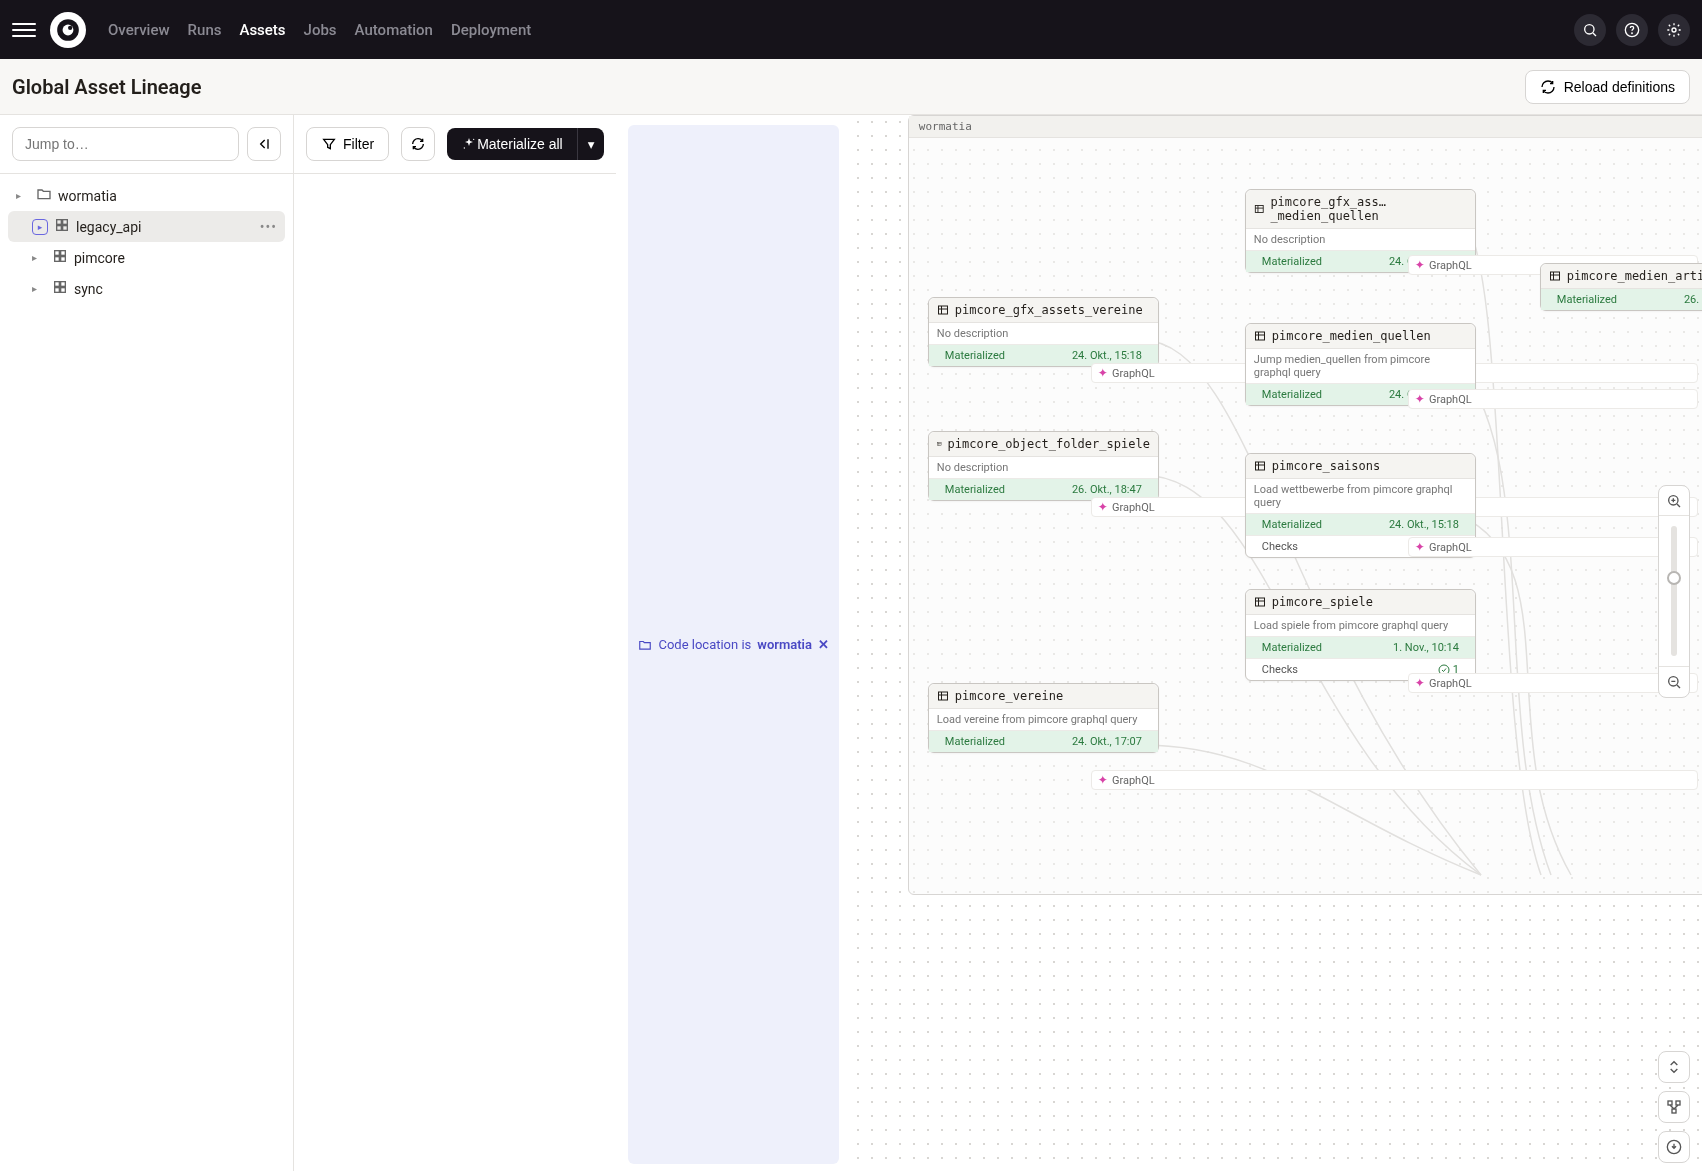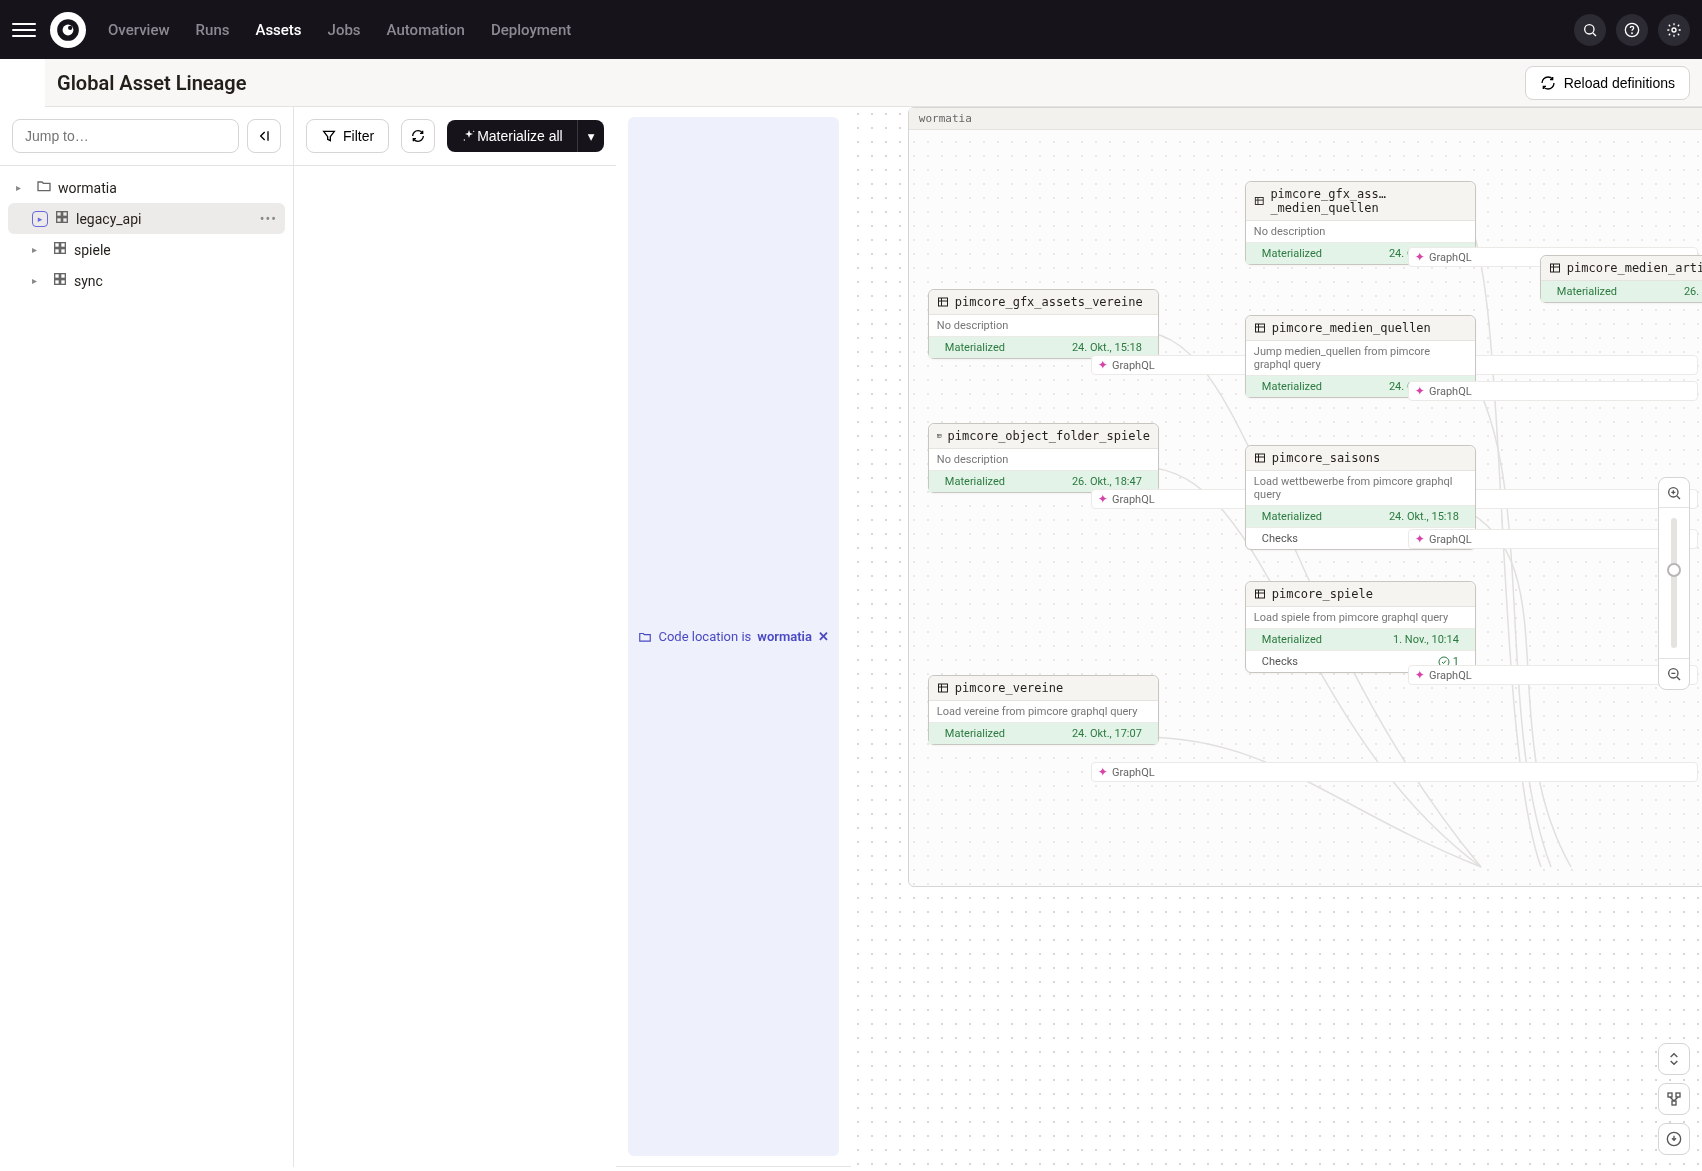--- a/index.html
+++ b/index.html
@@ -2,26 +2,26 @@
 <html><head>
 <meta charset="utf-8">
 <style>
 * { box-sizing: border-box; margin: 0; padding: 0; }
 body { font-family: -apple-system, BlinkMacSystemFont, "Segoe UI", Roboto, sans-serif; font-size: 13px; color: #231f1b; background: #fff; overflow: hidden; }
 .topbar { height: 59px; background: #16131a; display: flex; align-items: center; padding: 0 12px; gap: 14px; }
 .hamburger { width: 24px; height: 24px; display: flex; flex-direction: column; justify-content: center; gap: 4px; cursor: pointer; }
 .hamburger span { height: 2px; background: #fff; border-radius: 1px; }
 .logo { width: 36px; height: 36px; border-radius: 50%; background: #fff; display: flex; align-items: center; justify-content: center; }
 .logo svg { width: 26px; height: 26px; }
-.nav-links { display: flex; gap: 26px; margin-left: 8px; }
+.nav-links { display: flex; gap: 18px; margin-left: 8px; }
 .nav-link { color: #8b8a93; font-size: 15px; font-weight: 500; cursor: pointer; }
 .nav-link.active { color: #fff; }
 .topbar-right { margin-left: auto; display: flex; gap: 10px; }
 .icon-btn { width: 32px; height: 32px; border-radius: 50%; background: #2c2a33; display: flex; align-items: center; justify-content: center; cursor: pointer; color: #fff; }
-.subheader { height: 48px; border-bottom: 1px solid #e5e3e0; display: flex; align-items: center; padding: 0 12px; background: #f8f7f5; margin-left: 45px; }
+.subheader { height: 56px; border-bottom: 1px solid #e5e3e0; display: flex; align-items: center; padding: 0 12px; background: #f8f7f5; }
 .page-title { font-size: 20px; font-weight: 600; }
 .subheader-right { margin-left: auto; }
 .btn-outline { border: 1px solid #d7d5d3; background: #fff; border-radius: 8px; padding: 8px 14px; font-size: 14px; display: flex; align-items: center; gap: 8px; cursor: pointer; }
 .main-area { display: flex; height: calc(100vh - 111px); }
 .sidebar { width: 294px; border-right: 1px solid #e5e3e0; display: flex; flex-direction: column; background: #fff; }
 .sidebar-top { padding: 12px; display: flex; gap: 8px; border-bottom: 1px solid #e5e3e0; }
 .jump-input { flex: 1; border: 1px solid #d7d5d3; border-radius: 8px; padding: 8px 12px; font-size: 14px; color: #999; }
 .collapse-btn { width: 34px; border: 1px solid #d7d5d3; border-radius: 8px; background: #fff; display: flex; align-items: center; justify-content: center; cursor: pointer; }
 .tree { padding: 6px 8px; }
 .tree-row { display: flex; align-items: center; gap: 6px; padding: 6px 8px; border-radius: 6px; cursor: pointer; font-size: 14px; }
@@ -162,21 +162,21 @@
         <span class="dots">•••</span>
       </div>
       <div class="tree-row tree-indent-1">
         <span class="chev">▸</span>
         <span class="icon"><svg class="svg-icon" viewBox="0 0 24 24">
               <rect x="4" y="4" width="7" height="7"></rect>
               <rect x="13" y="4" width="7" height="7"></rect>
               <rect x="4" y="13" width="7" height="7"></rect>
               <rect x="13" y="13" width="7" height="7"></rect>
             </svg></span>
-        <span>spiele</span>
+        <span>pimcore</span>
       </div>
       <div class="tree-row tree-indent-1">
         <span class="chev">▸</span>
         <span class="icon"><svg class="svg-icon" viewBox="0 0 24 24">
               <rect x="4" y="4" width="7" height="7"></rect>
               <rect x="13" y="4" width="7" height="7"></rect>
               <rect x="4" y="13" width="7" height="7"></rect>
               <rect x="13" y="13" width="7" height="7"></rect>
             </svg></span>
         <span>sync</span>

